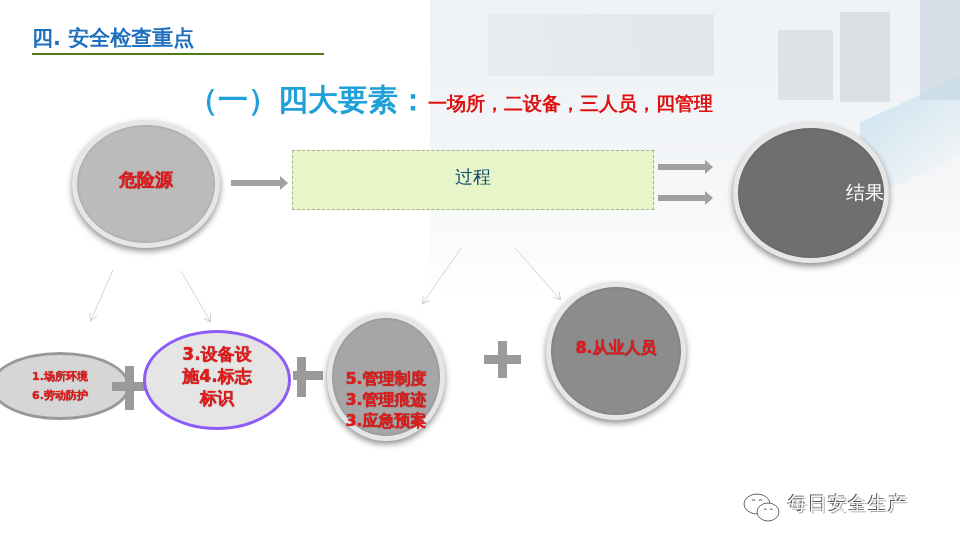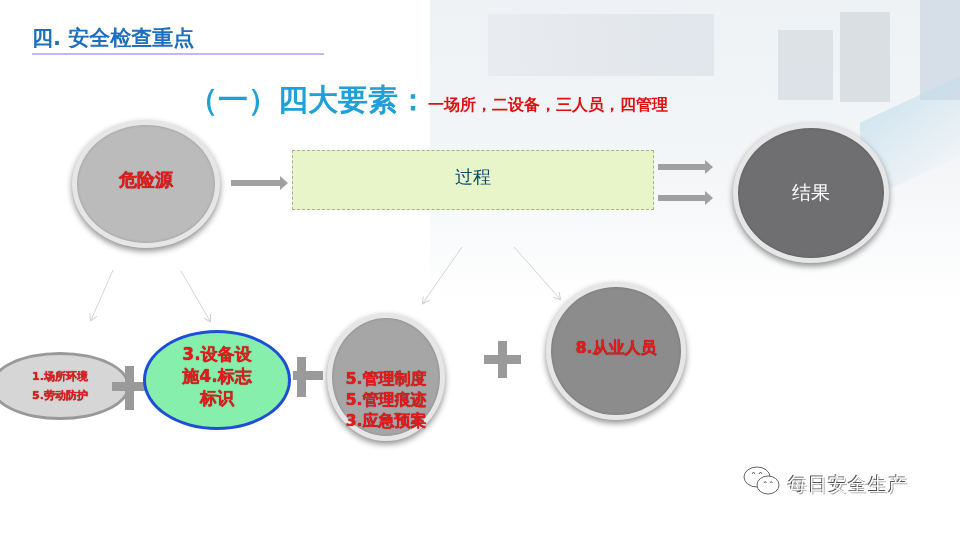--- a/index.html
+++ b/index.html
@@ -11,32 +11,32 @@
     background:linear-gradient(180deg,#eef2f5 0%,#f4f6f8 60%,rgba(255,255,255,0) 100%); }
   .bg .screen1 { position:absolute; left:488px; top:14px; width:226px; height:62px;
     background:linear-gradient(90deg,#e7eaee,#dfe4ea); opacity:.85; }
   .bg .poster1 { position:absolute; left:778px; top:30px; width:55px; height:70px; background:#d8dde3; opacity:.8; }
   .bg .poster2 { position:absolute; left:840px; top:12px; width:50px; height:90px; background:#d4d9df; opacity:.8; }
   .bg .poster3 { position:absolute; left:920px; top:0; width:40px; height:100px; background:#cfd9e3; opacity:.8; }
   .bg .beam { position:absolute; left:860px; top:90px; width:140px; height:80px;
     background:linear-gradient(160deg,rgba(190,220,235,.6),rgba(255,255,255,0)); transform:skewY(-25deg); }
 
   .title { position:absolute; left:32px; top:23px; width:292px;
-    border-bottom:2px solid #c4b5fd; color:#1f6fbf; font-weight:bold; font-size:21px; line-height:30px; }
+    border-bottom:2px solid #4d7c0f; color:#1f6fbf; font-weight:bold; font-size:21px; line-height:30px; }
   .subtitle { position:absolute; left:188px; top:80px; font-weight:bold; white-space:nowrap; }
   .subtitle .blue { color:#1fa0d8; font-size:30px; }
-  .subtitle .red { color:#e01010; font-size:16px; }
+  .subtitle .red { color:#e01010; font-size:19px; }
 
   .circle { position:absolute; border-radius:50%; display:flex; align-items:center; justify-content:center;
     text-align:center; box-sizing:border-box; border:5px solid #e6e6e6;
     box-shadow:0 3px 6px rgba(0,0,0,.45), inset 0 0 3px rgba(0,0,0,.2); }
   .c-hazard { left:72px; top:120px; width:148px; height:128px; background:#bbbbbb; }
-  .c-result { left:733px; top:123px; width:156px; height:140px; background:#6f6e70; }
+  .c-result { left:733px; top:123px; width:156px; height:140px; background:#6f6e70;justify-content:flex-end; }
   .c-1 { left:-10px; top:352px; width:140px; height:68px; background:#d6d6d6; border:3px solid #999; box-shadow:none; }
-  .c-3 { left:143px; top:330px; width:148px; height:100px; background:#86efac; border:3px solid #1d4ed8; box-shadow:none; }
+  .c-3 { left:143px; top:330px; width:148px; height:100px; background:#e5e5e5; border:3px solid #8b5cf6; box-shadow:none; }
   .c-5 { left:327px; top:313px; width:118px; height:128px; background:#a6a6a6; }
   .c-8 { left:546px; top:282px; width:140px; height:138px; background:#8c8c8c; }
 
   .red-txt { color:#e51b1b; font-weight:bold; text-shadow:0 0 1px #7a0000; }
   .c-hazard .red-txt { font-size:18px; margin-top:-8px; }
   .c-1 .red-txt { font-size:11px; line-height:19px; }
   .c-3 .red-txt { font-size:17px; line-height:22px; margin-top:-8px; }
   .c-5 .red-txt { font-size:16px; line-height:21px; margin-top:44px; }
   .c-8 .red-txt { font-size:16px; margin-top:-6px; }
   .c-result .white-txt { color:#fff; font-size:19px; }
@@ -52,21 +52,21 @@
   .a1 { left:231px; top:180px; width:50px; }
   .a2 { left:658px; top:164px; width:48px; }
   .a3 { left:658px; top:195px; width:48px; }
 
   .plus { position:absolute; }
   .plus .h { position:absolute; background:#9a9a9a; }
   .plus .v { position:absolute; background:#9a9a9a; }
 
   svg.lines { position:absolute; left:0; top:0; }
 
-  .watermark { position:absolute; left:742px; top:464px; display:flex; align-items:flex-end; }
+  .watermark { position:absolute; left:742px; top:491px; display:flex; align-items:flex-start; }
   .watermark .wm-text { color:#fff; font-size:19px; letter-spacing:1px;
     text-shadow:-1px -1px 0 #555, 1px 1px 0 #aaa; margin-left:6px; }
 </style>
 </head>
 <body>
 
 <div class="bg">
   <div class="haze"></div>
   <div class="screen1"></div>
   <div class="poster1"></div>
@@ -106,21 +106,21 @@
 <div class="arrow a2"></div>
 <div class="arrow a3"></div>
 
 <div class="circle c-result">
   <span class="white-txt">结果</span>
 </div>
 
 <div class="circle c-1">
   <div class="red-txt">
     <div>1.场所环境</div>
-    <div>5.劳动防护</div>
+    <div>6.劳动防护</div>
   </div>
 </div>
 
 <div class="plus" style="left:112px;top:366px;">
   <div class="h" style="left:0;top:16px;width:34px;height:9px;"></div>
   <div class="v" style="left:13px;top:0;width:9px;height:44px;"></div>
 </div>
 
 <div class="circle c-3">
   <div class="red-txt">
@@ -131,21 +131,21 @@
 </div>
 
 <div class="plus" style="left:293px;top:357px;">
   <div class="h" style="left:0;top:14px;width:30px;height:9px;"></div>
   <div class="v" style="left:4px;top:0;width:9px;height:40px;"></div>
 </div>
 
 <div class="circle c-5">
   <div class="red-txt">
     <div>5.管理制度</div>
-    <div>5.管理痕迹</div>
+    <div>3.管理痕迹</div>
     <div>3.应急预案</div>
   </div>
 </div>
 
 <div class="plus" style="left:484px;top:341px;">
   <div class="h" style="left:0;top:14px;width:37px;height:9px;"></div>
   <div class="v" style="left:14px;top:0;width:9px;height:37px;"></div>
 </div>
 
 <div class="circle c-8">

